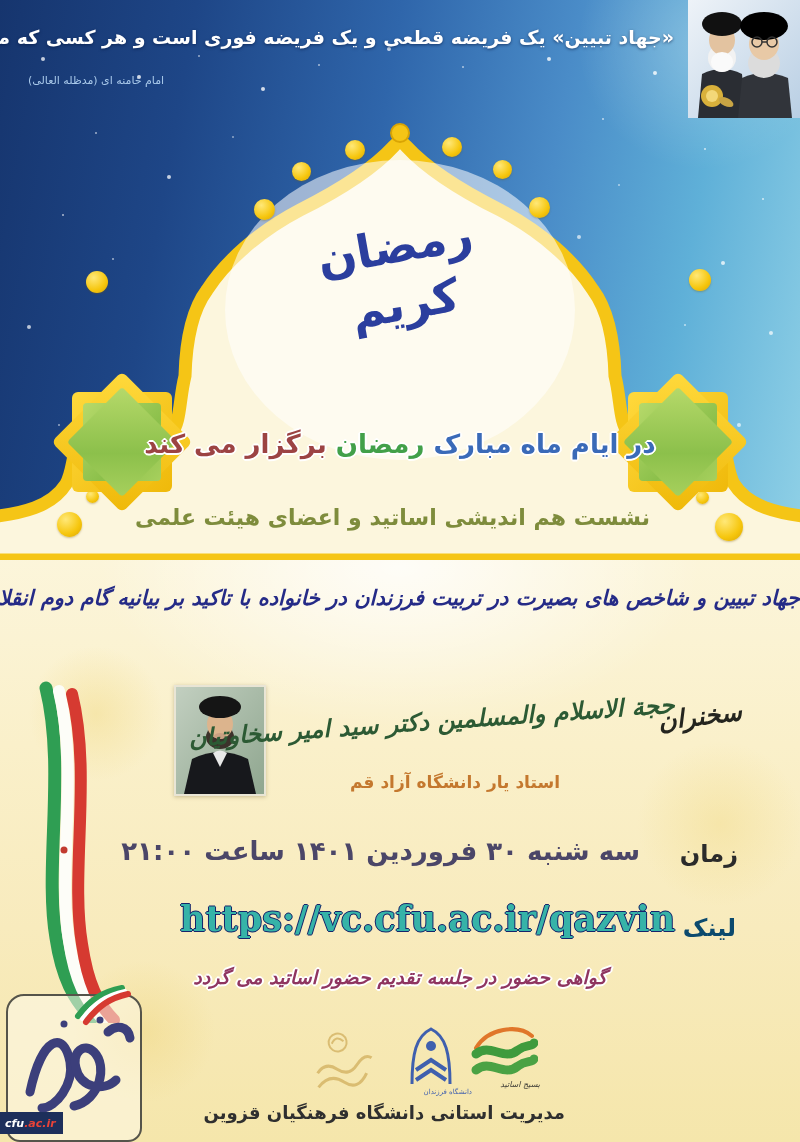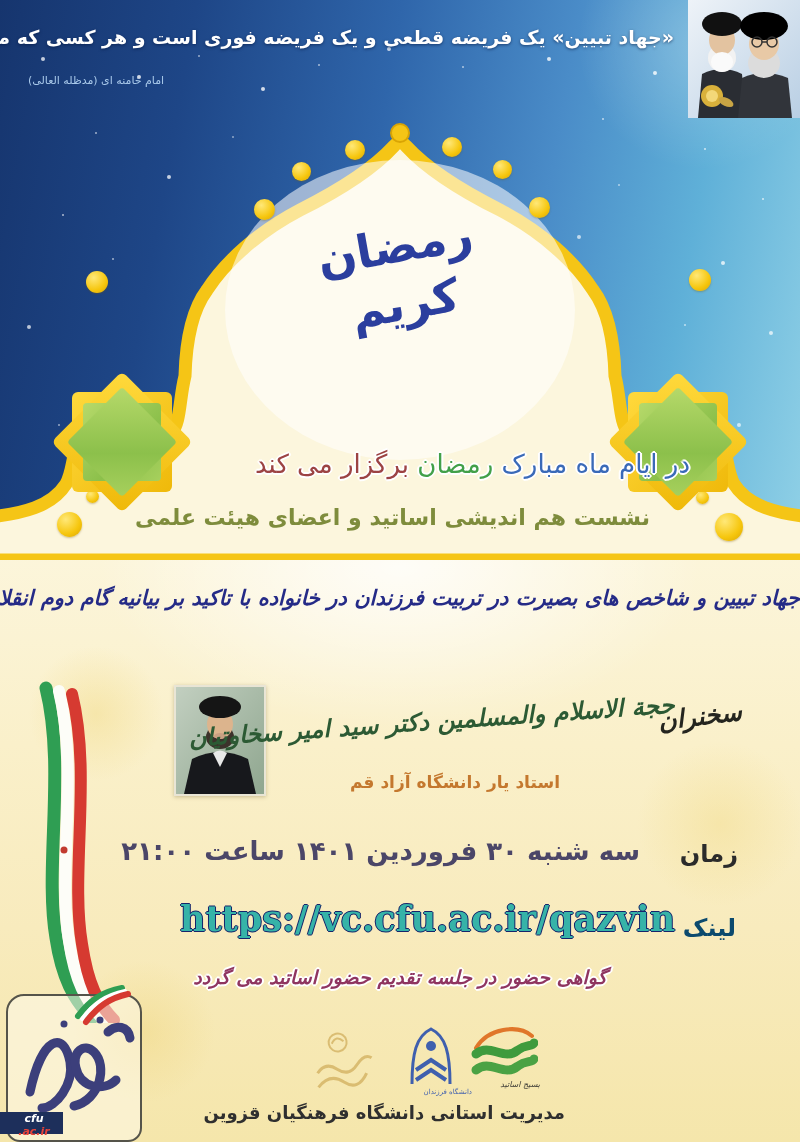--- a/index.html
+++ b/index.html
@@ -72,22 +72,22 @@
   .banner-attrib{
     top:74px; left:28px; width:150px; color:#a9c9ea; font-size:11px; text-align:left;
   }
   .dome-callig{
     top:218px; left:295px; width:210px; text-align:center;
     color:#2b3e9e; font-size:46px; font-weight:bold; line-height:1.25;
     transform:rotate(-10deg); letter-spacing:1px;
   }
   .line1{top:400px; left:110px; width:580px; text-align:center;
     font-size:29px; font-weight:bold; color:#9c4343; white-space:nowrap;}
-  .line2{top:449px; left:110px; width:580px; 
-    font-size:26px; font-weight:normal; white-space:nowrap;}
+  .line2{top:429px; left:110px; width:580px; text-align:center;
+    font-size:26px; font-weight:bold; white-space:nowrap;}
   .line2 .b{color:#3a6ab8;} .line2 .g{color:#42a049;} .line2 .r{color:#9c4343;}
   .line3{top:505px; left:150px; width:500px; text-align:center;
     font-size:22px; font-weight:bold; color:#7e8c3c; white-space:nowrap;}
   .main-title{
     top:586px; left:0; width:800px; text-align:center;
     font-size:21px; font-weight:bold; font-style:italic; color:#252b87;
     white-space:nowrap;
   }
   .spk-label{top:702px; right:58px; font-size:25px; font-weight:bold; color:#24251f;
     font-style:italic; transform:rotate(-7deg);}
@@ -113,21 +113,21 @@
   .logo-caption{position:absolute; text-align:right; color:#3f5fae; font-size:7px;}
   .logo-caption.dark{color:#44423a; font-size:8px; font-style:italic;}
 
   .photo-frame{
     top:685px; left:174px; width:88px; height:107px;
     border:2px solid #e9e5d5; box-shadow:0 1px 4px rgba(90,70,20,.3);
   }
   .watermark{
     top:1112px; left:0; width:58px; height:22px; background:#1d2f5b;
     display:flex; align-items:center; padding-left:5px;
-    font-size:11px; font-weight:bold; font-style:italic; direction:ltr;flex-direction:column;
+    font-size:11px; font-weight:bold; font-style:italic; direction:ltr;
   }
   .watermark .c1{color:#ffffff;} .watermark .c2{color:#e84338;}
   .callig-block{
     top:994px; left:6px; width:132px; height:144px;
     border:2px solid #55544a; border-radius:18px 18px 14px 14px;
     background:rgba(253,249,235,.55);
   }
 </style>
 </head>
 <body>

